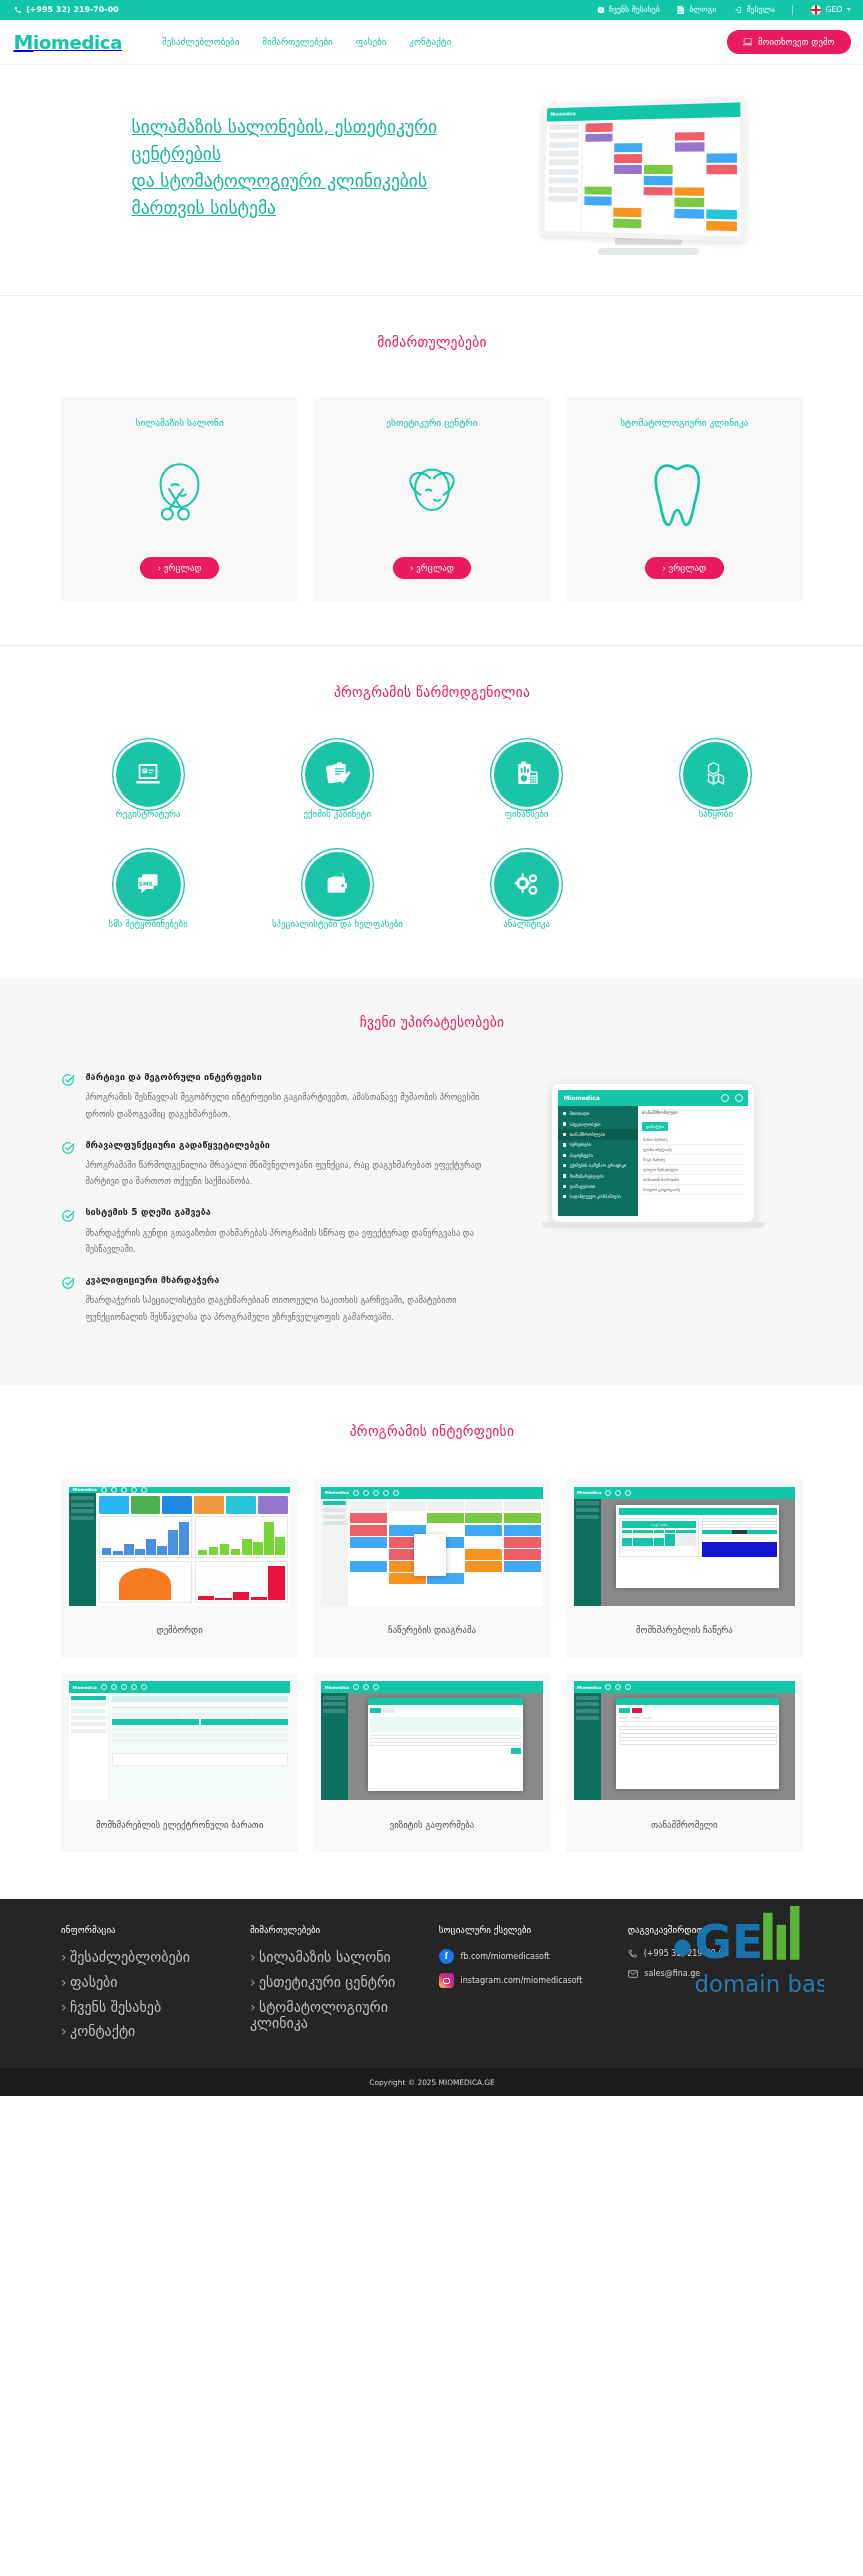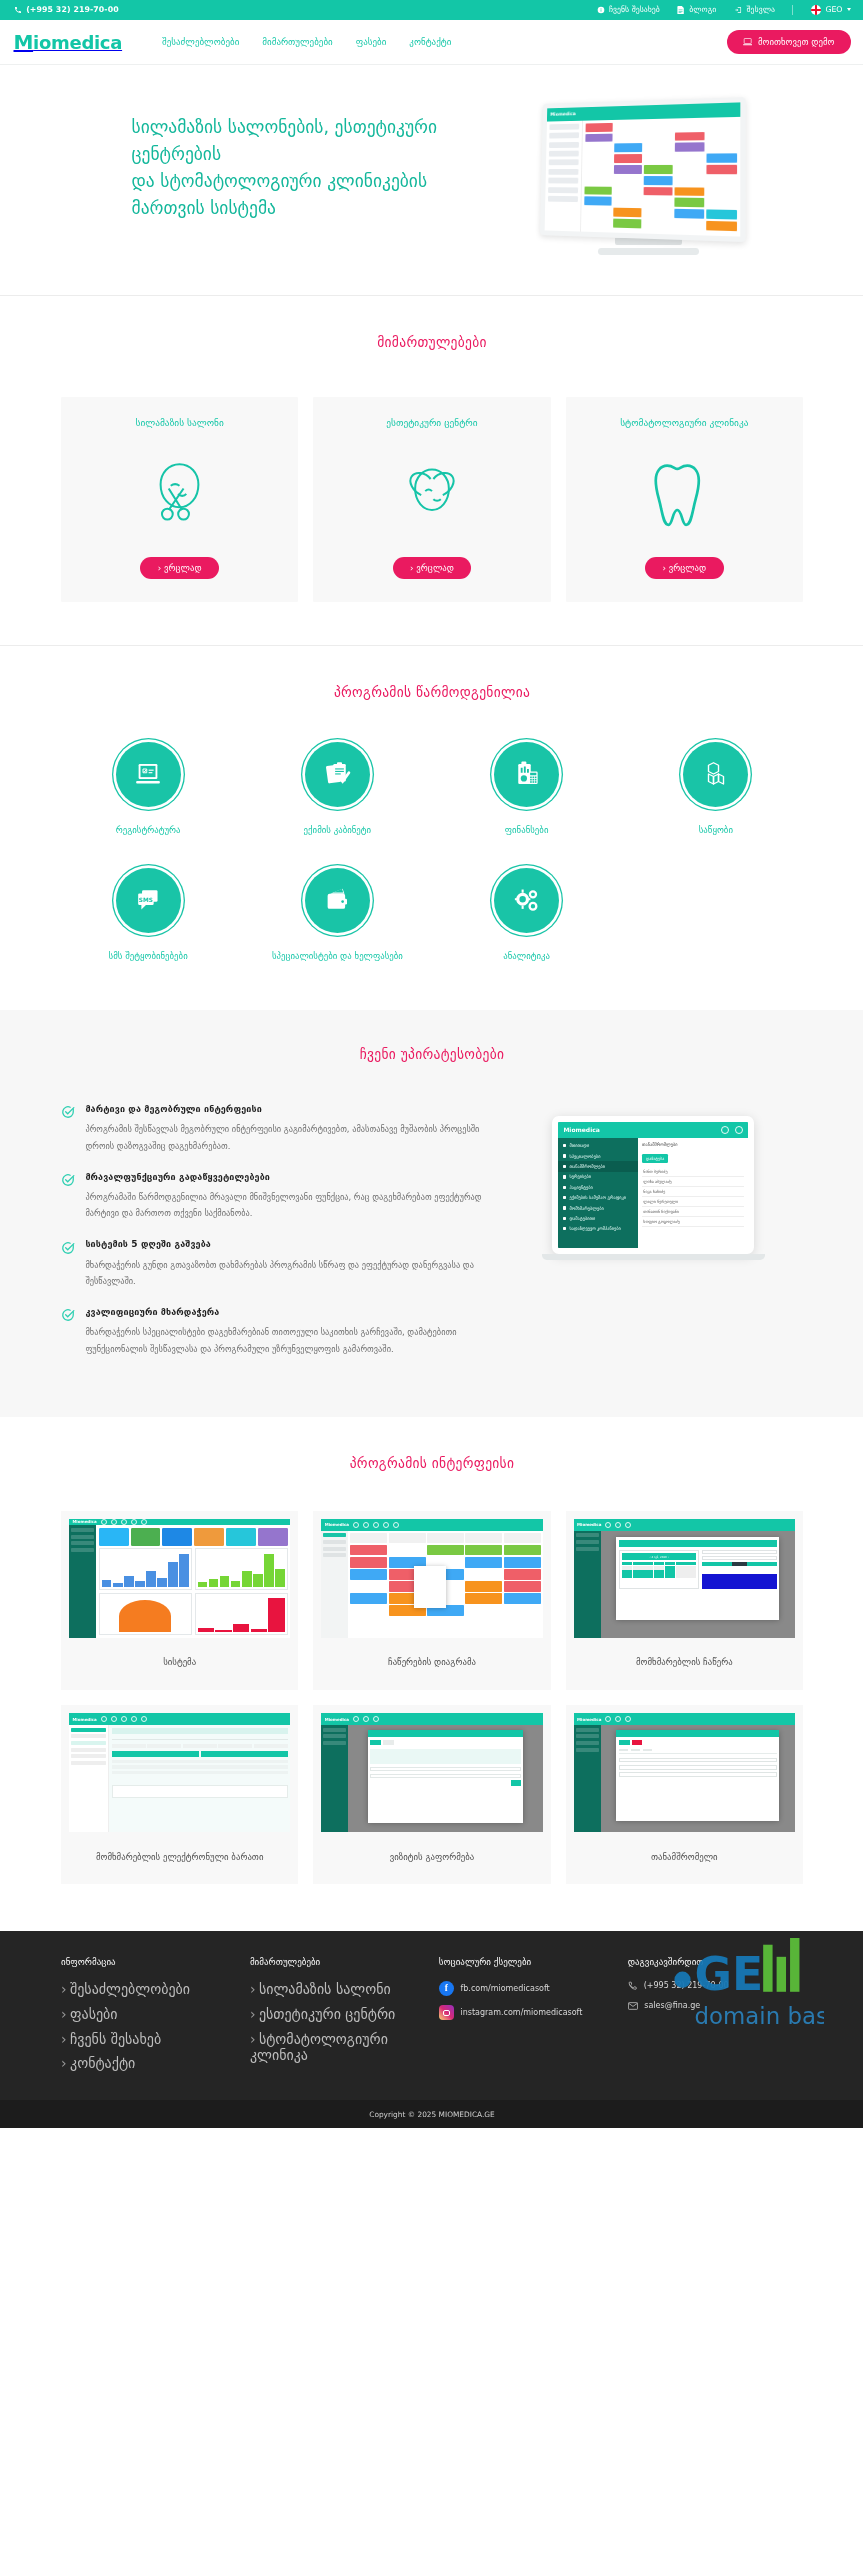--- a/index.html
+++ b/index.html
@@ -79,20 +79,21 @@
     overflow: hidden;
   }
   .hero .wrap { display: flex; align-items: center; width: 803px; }
   .hero-left { width: 432px; padding-left: 101px; }
   .hero h1 {
     color: #13b79b;
     font-size: 17.5px;
     line-height: 1.55;
     font-weight: normal;
     margin-bottom: 19px;
+    text-decoration: underline;
   }
   .hero-sub { color: #13b79b; font-size: 9.4px; line-height: 2.05; }
   .hero-right { flex: 1; display:flex; justify-content:center; }
 
   
   .monitor { position: relative; width: 229px; }
   .mon-screen {
     width: 209px; height: 138px;
     border: 5.4px solid #f2f4f5;
     border-radius: 4px;
@@ -146,21 +147,21 @@
   
   .features { padding: 38px 0 47px; background:#fff; }
   .feat-grid { display: grid; grid-template-columns: repeat(4, 1fr); gap: 12px 15px; margin-top: 42px; }
   .feat { text-align: center; }
   .feat-circle {
     width: 65px; height: 65px; border-radius: 50%;
     background: #19c4a7; margin: 0 auto;
     display: flex; align-items: center; justify-content: center;
     box-shadow: 0 0 0 2.7px #ffffff, 0 0 0 4px #19c4a7;
   }
-  .feat-label { margin-top: 16px; color: #13c6a7; font-size: 8.8px; line-height: 1.6; padding: 0 9.4px; }
+  .feat-label { color: #13c6a7; font-size: 8.8px; line-height: 1.6; padding: 0 9.4px; }
   .feat-row2 { margin-top: 31px; }
 
   
   .adv { background: #f7f7f7; padding: 36px 0 42px; }
   .adv-inner { display: flex; gap: 20px; margin-top: 42px; }
   .adv-list { width: 422px; }
   .adv-item { display: flex; gap: 9.4px; margin-bottom: 17.5px; }
   .adv-check { flex: 0 0 15px; padding-top: 1.3px; }
   .adv-h { font-size: 9px; color: #1f1f1f; font-weight: bold; margin-bottom: 7.4px; letter-spacing:0.1px;}
   .adv-p { font-size: 8.4px; color: #6d6d6d; line-height: 1.95; }
@@ -764,21 +765,21 @@
                       <i style="height:6%;background:#e8143f"></i>
                       <i style="height:22%;background:#e8143f"></i>
                       <i style="height:8%;background:#e8143f"></i>
                       <i style="height:95%;background:#e8143f"></i>
                     </div>
                 </div>
               </div>
             </div>
           </div>
         </div>
-        <div class="gal-cap">სისტემა</div>
+        <div class="gal-cap">დეშბორდი</div>
       </div>
 
       <div class="gal-card">
         <div class="gal-shot">
           <div class="shot">
             <div class="shot-top">
                 <span class="sl">Miomedica</span>
                 <span class="st"></span>
                 <span class="st"></span>
                 <span class="st"></span>

